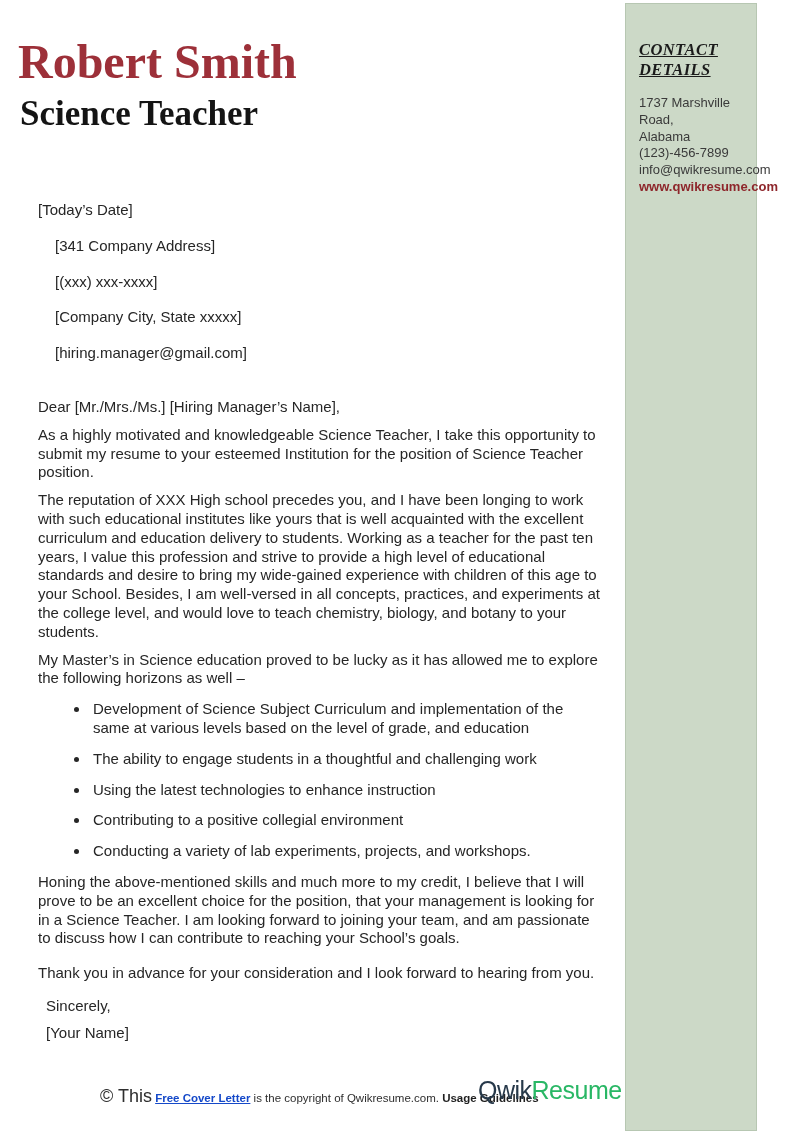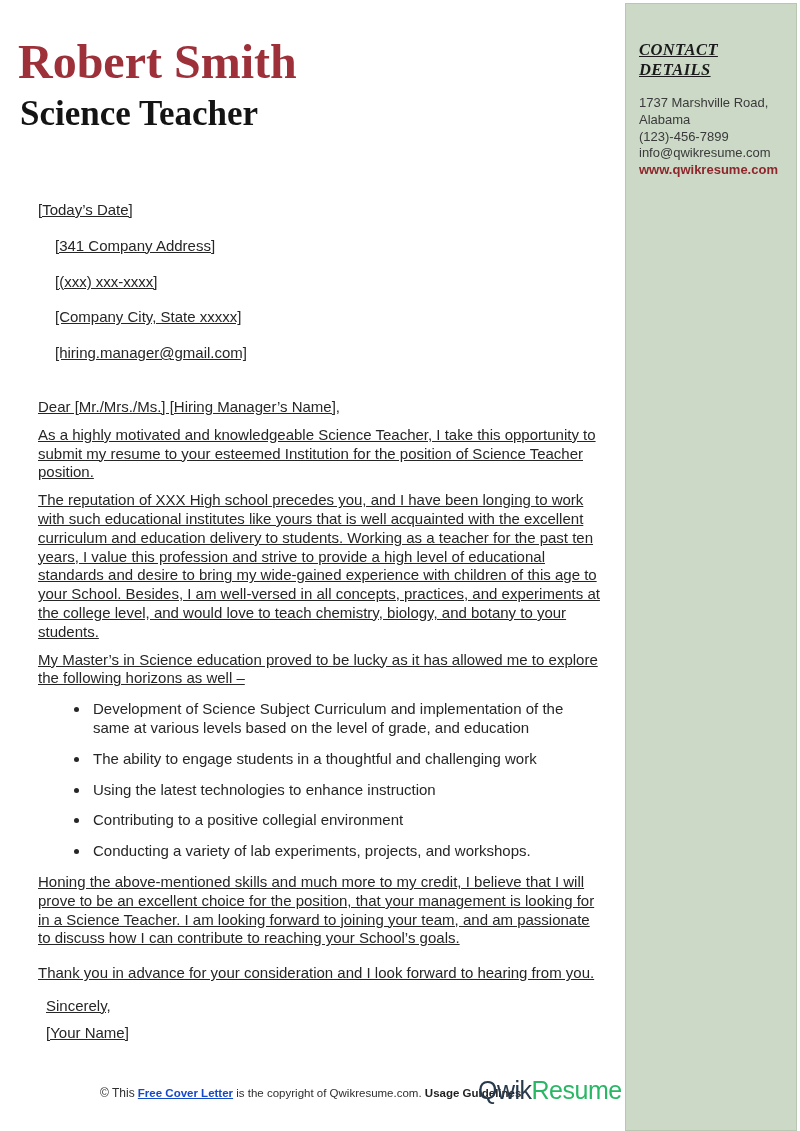--- a/index.html
+++ b/index.html
@@ -12,21 +12,21 @@
     background: #ffffff;
     font-family: "Liberation Sans", sans-serif;
     overflow: hidden;
   }
 
   
   .sidebar {
     position: absolute;
     top: 3px;
     left: 625px;
-    width: 172px;
+    width: 132px;
     height: 1128px;
     background: #ccd9c7;
     border: 1px solid #b7c7b2;
     padding: 36px 10px 0 13px;
   }
   .sidebar-heading {
     font-family: "Liberation Serif", serif;
     font-weight: bold;
     font-style: italic;
     font-size: 16.5px;
@@ -71,21 +71,21 @@
   
   .letter {
     position: absolute;
     top: 201px;
     left: 38px;
     width: 568px;
     font-size: 15px;
     line-height: 18.8px;
     color: #262626;
   }
-  .letter p { margin: 0 0 9px 0; text-decoration: underline; }
+  .letter p { margin: 0 0 9px 0; }
   .letter .date-line { margin-bottom: 9px; }
   .letter .addr-line { margin: 17px; }
   .letter .salutation { margin-top: 35px; margin-bottom: 9px; }
   .letter ul {
     margin: 9px 0 9px 0;
     padding-left: 40px;
   }
   .letter li { padding-left: 3px; margin: 12px; }
   .letter .thanks { margin-top: 16px; }
   .letter .signoff-block { margin-top: 14px; }
@@ -93,21 +93,21 @@
 
   
   .footer-note {
     position: absolute;
     left: 100px;
     top: 1086px;
     font-size: 11.5px;
     color: #2e2e2e;
     white-space: nowrap;
   }
-  .footer-note .copy-sym { font-size: 12px; }
+  .footer-note .copy-sym { font-size: 18px; }
   .free-link {
     color: #1549c9;
     font-weight: bold;
     text-decoration: underline;
     cursor: pointer;
   }
   .usage-label { font-weight: bold; color: #1f1f1f; cursor: pointer; }
 
   .logo {
     position: absolute;

